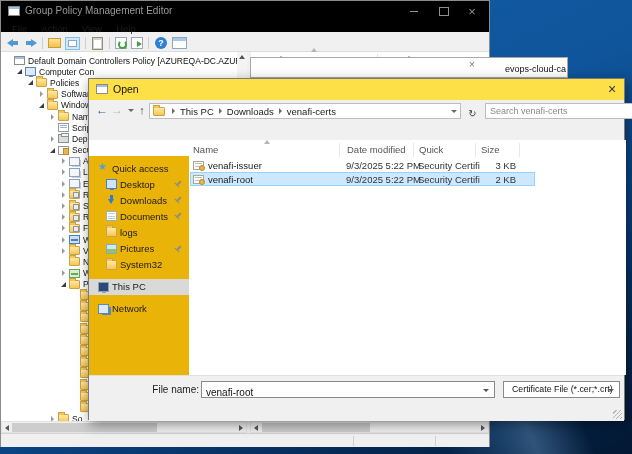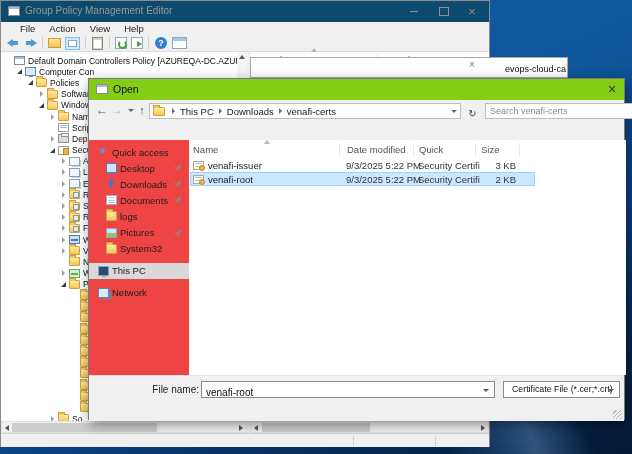--- a/index.html
+++ b/index.html
@@ -3,29 +3,29 @@
 <meta charset="utf-8">
 <style>
 *{box-sizing:border-box;margin:0;padding:0;font-family:"Liberation Sans","DejaVu Sans",sans-serif}
 html,body{width:632px;height:454px;overflow:hidden}
 body{position:relative;background:
  linear-gradient(68deg, rgba(0,0,0,0) 55%, rgba(120,190,255,.18) 62%, rgba(150,205,255,.30) 66%, rgba(0,0,0,0) 73%),
  linear-gradient(155deg,#0d3f79 0%,#1058a2 28%,#0f559b 45%,#0a4586 60%,#062c5a 80%,#031833 100%);}
 
 
 .gpo{position:absolute;left:0;top:0;width:490px;height:447px;background:#f0f0f0;border:1px solid #8b8b8b;z-index:1}
-.gpo-title{position:absolute;left:0;top:0;width:100%;height:21px;background:#0c4a6e}
+.gpo-title{position:absolute;left:0;top:0;width:100%;height:31px;background:#000000}
 .gpo-title .wicon{position:absolute;left:7px;top:5px}
 .gpo-title .ttext{position:absolute;left:24px;top:4px;font-size:10px;color:#9a9a9a;white-space:nowrap}
 .cap{position:absolute;top:2px;width:22px;height:16px;display:flex;align-items:center;justify-content:center;color:#8f8f8f}
 .cap-min{left:402px}.cap-max{left:432px}.cap-close{left:460px}
 .cap-min::before{content:"";width:8px;height:1px;background:#8f8f8f}
 .cap-max::before{content:"";width:8px;height:7px;border:1px solid #8f8f8f}
 .cap-close::before{content:"\00D7";font-size:13px;line-height:13px}
-.gpo-menubar{position:absolute;left:0;top:21px;width:100%;height:13px;display:flex;padding-left:12px}
+.gpo-menubar{position:absolute;left:0;top:21px;width:100%;height:13px;display:flex;padding-left:4px}
 .mitem{font-size:9.5px;color:#1b1b1b;padding:1px 7px 0 7px}
 .gpo-toolbar{position:absolute;left:0;top:34px;width:100%;height:17px;border-bottom:1px solid #dcdcdc;display:flex;align-items:center;padding-left:4px}
 .g-sep{width:1px;height:12px;background:#cfcfcf;margin:0 3px}
 .g-back,.g-fwd{width:13px;height:11px;position:relative;margin:0 2px}
 .g-back::before{content:"";position:absolute;left:0;top:1px;border-top:4px solid transparent;border-bottom:4px solid transparent;border-right:6px solid #5199d3}
 .g-back::after{content:"";position:absolute;left:6px;top:3px;width:5px;height:4px;background:#5199d3}
 .g-fwd::before{content:"";position:absolute;left:7px;top:1px;border-top:4px solid transparent;border-bottom:4px solid transparent;border-left:6px solid #5199d3}
 .g-fwd::after{content:"";position:absolute;left:2px;top:3px;width:5px;height:4px;background:#5199d3}
 .g-folderup{width:13px;height:10px;background:linear-gradient(#ffe396,#f3bf4a);border:1px solid #c89d3c;margin:0 2px}
 .g-consolep{width:15px;height:13px;background:#cfe8fb;border:1px solid #7fc0ef;margin:0 2px;position:relative}
@@ -86,21 +86,21 @@
 .gpo-status{position:absolute;left:0;top:432px;width:100%;height:14px;background:#f0f0f0;border-top:1px solid #d4d4d4}
 .ssep{position:absolute;top:2px;width:1px;height:10px;background:#d0d0d0}
 
 
 .bgdlg{position:absolute;left:250px;top:57px;width:318px;height:21px;background:#fff;border:1px solid #a8a8a8;z-index:2}
 .bgdlg .bx{position:absolute;left:218px;top:1px;font-size:10px;color:#777}
 .bgdlg .btxt{position:absolute;left:254px;top:6px;font-size:9px;color:#111;white-space:nowrap}
 
 
 .od{position:absolute;left:88px;top:78px;width:537px;height:342px;background:#f0f0f0;border:1px solid #7a7a7a;box-shadow:2px 4px 12px rgba(0,0,0,.45);z-index:3}
-.od-title{position:absolute;left:0;top:0;width:100%;height:21px;background:#84cc16}
+.od-title{position:absolute;left:0;top:0;width:100%;height:21px;background:#fde047}
 .od-title .wicon{position:absolute;left:7px;top:5px}
 .od-title .ttext{position:absolute;left:24px;top:4px;font-size:10.5px;color:#111}
 .od-close{position:absolute;left:512px;top:1px;width:22px;height:18px;text-align:center;font-size:14px;color:#333;line-height:18px}
 .od-nav{position:absolute;left:0;top:21px;width:100%;height:22px}
 .navbtn{position:absolute;top:2px;width:14px;height:16px;display:flex;align-items:center;justify-content:center}
 .n-back{left:6px}.n-fwd{left:21px}.n-chev{left:35px}.n-up{left:46px}
 .n-back::before{content:"\2190";font-size:12px;color:#3d5a86}
 .n-fwd::before{content:"\2192";font-size:12px;color:#b8b8b8}
 .n-chev::before{content:"";border-top:3px solid #666;border-left:3px solid transparent;border-right:3px solid transparent}
 .n-up::before{content:"\2191";font-size:11px;color:#444}
@@ -118,21 +118,21 @@
 .org{position:absolute;left:10px;top:3px;display:flex;align-items:center}
 .org .dchev{margin-left:5px;border-top:3px solid #444;border-left:3px solid transparent;border-right:3px solid transparent}
 .newfolder{position:absolute;left:62px;top:3px}
 .viewbox{position:absolute;right:8px;top:3px;display:flex;align-items:center}
 .v-list{width:13px;height:10px;background:repeating-linear-gradient(to bottom,#7c9cbd 0 1px,transparent 1px 3px);margin-right:3px}
 .v-chev{border-top:3px solid #444;border-left:3px solid transparent;border-right:3px solid transparent;margin-right:8px}
 .v-pane{width:13px;height:11px;border:1px solid #4a86c8;background:linear-gradient(to right,#aed0ee 5px,#fff 5px);margin-right:9px}
 .v-help{width:13px;height:13px;border-radius:50%;background:#1d79d2;position:relative}
 .v-help::before{content:"?";color:#fff;font-size:9px;font-weight:bold;position:absolute;inset:0;text-align:center;line-height:13px}
 .od-body{position:absolute;left:0;top:61px;width:100%;height:235px;background:#fff}
-.sb{position:absolute;left:0;top:0;width:100px;height:235px;background:#ef4444;padding-top:4px;overflow:hidden}
+.sb{position:absolute;left:0;top:16px;width:100px;height:235px;background:#eab308;padding-top:4px;overflow:hidden}
 .sb-row{height:16.1px;display:flex;align-items:center;font-size:9.5px;color:#1b1b1b;white-space:nowrap}
 .sind-0{padding-left:8px}.sind-1{padding-left:16px}
 .selrow-true{background:#d9d9d9}
 .gap-lg{margin-top:6px}
 .sb .ic{width:11px;height:10px}
 .ic-star{border:none!important;background:transparent!important}
 .ic-star::before{content:"\2605";color:#4aa0e0;font-size:10px;line-height:10px;position:absolute;left:0;top:-1px}
 .ic-desktop{background:#cfe4f8;border:1px solid #4a7fc0}
 .ic-desktop::after{content:"";position:absolute;left:3px;bottom:-2px;width:4px;height:2px;background:#4a7fc0}
 .ic-download{background:transparent}

